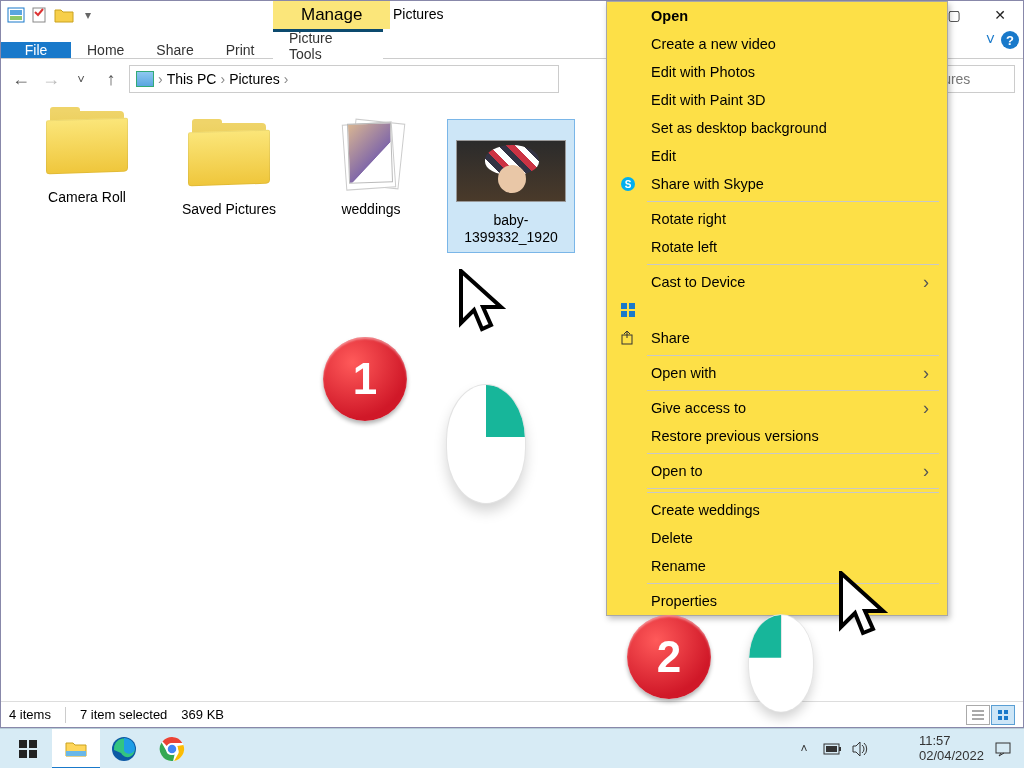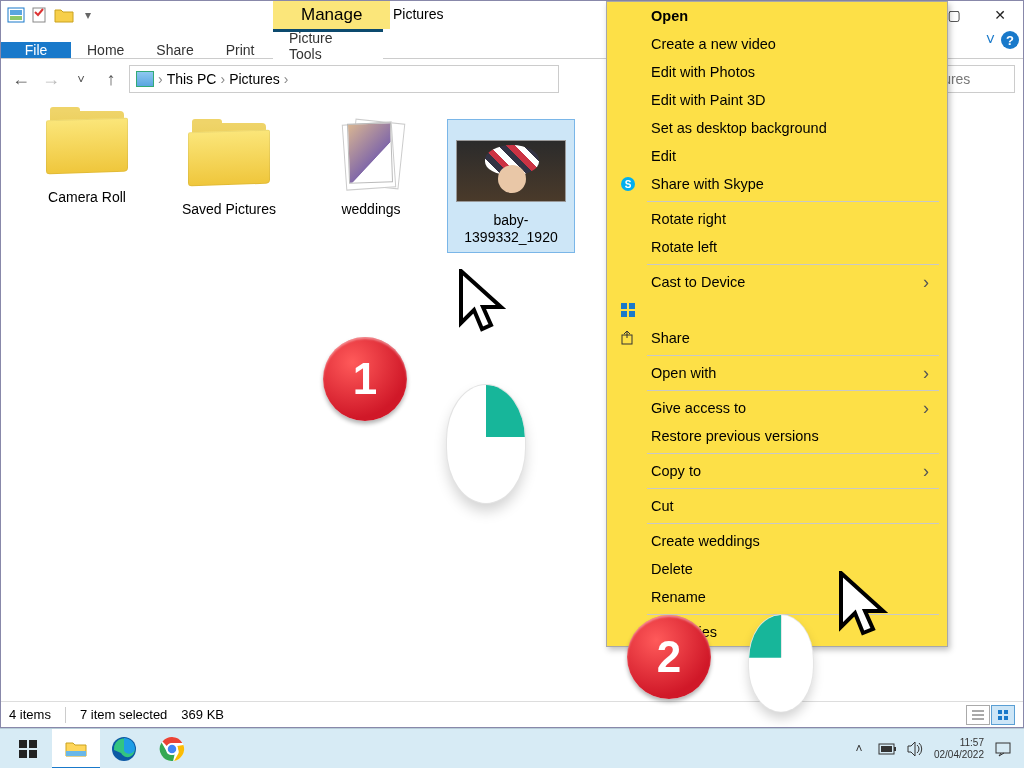--- a/index.html
+++ b/index.html
@@ -72,21 +72,21 @@
 .mouse-right { position: absolute; right: 0; top: 0; width: 39px; height: 52px; background: #17b69a; border-top-right-radius: 40px 56px; }
 .mouse-left { position: absolute; left: 0; top: 0; width: 39px; height: 52px; background: #17b69a; border-top-left-radius: 40px 56px; }
 .big-cursor { position: absolute; z-index: 70; }
 
 
 .taskbar { position: absolute; bottom: 0; left: 0; width: 1024px; height: 40px; background: #d7ebf5; display: flex; align-items: center; padding: 0 4px; border-top: 1px solid #b8cdd8; z-index: 5; }
 .tb-btn { width: 48px; height: 40px; display: flex; align-items: center; justify-content: center; }
 .tb-btn.active { background: #fff; border-bottom: 2px solid #1979ca; }
 .tray { margin-left: auto; display: flex; align-items: center; gap: 10px; padding-right: 8px; font-size: 12px; color: #333; }
 .tray-icon { width: 18px; height: 18px; display: flex; align-items: center; justify-content: center; }
-.clock { text-align: right; line-height: 1.15; font-size: 10px; }
+.clock { text-align: left; line-height: 1.15; font-size: 13px; margin-left: 40px; }
 
 
 svg { display: block; }
 </style>
 </head>
 <body>
 
 <div class="window">
 
   <div class="titlebar">
@@ -274,27 +274,24 @@
       <hr>
       <div class="mi">
         <span>Give access to</span>
         <span class="arrow">›</span>
       </div>
       <div class="mi">
         <span>Restore previous versions</span>
       </div>
       <hr>
       <div class="mi">
-        <span>Copy to</span>
+        <span>Open to</span>
         <span class="arrow">›</span>
       </div>
       <hr>
-      <div class="mi">
-        <span>Cut</span>
-      </div>
       <hr>
       <div class="mi">
         <span>Create weddings</span>
       </div>
       <div class="mi">
         <span>Delete</span>
       </div>
       <div class="mi">
         <span>Rename</span>
       </div>

